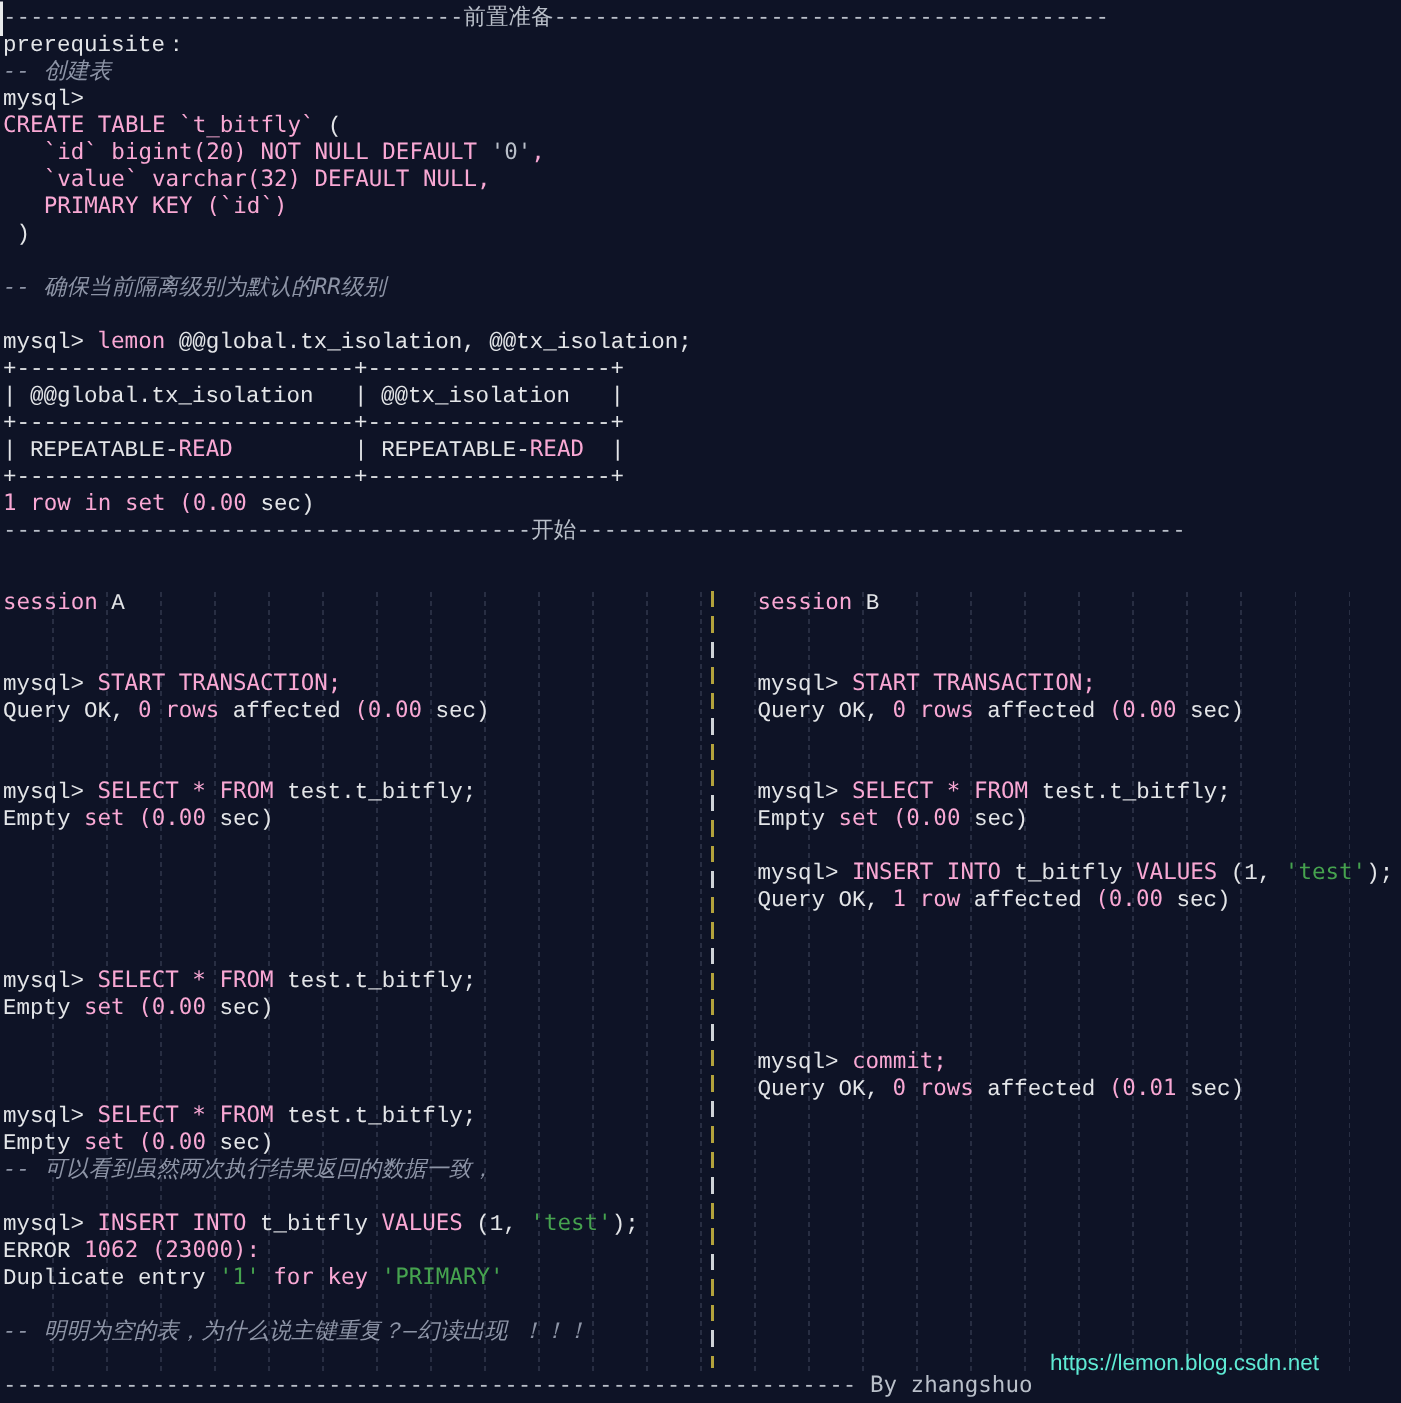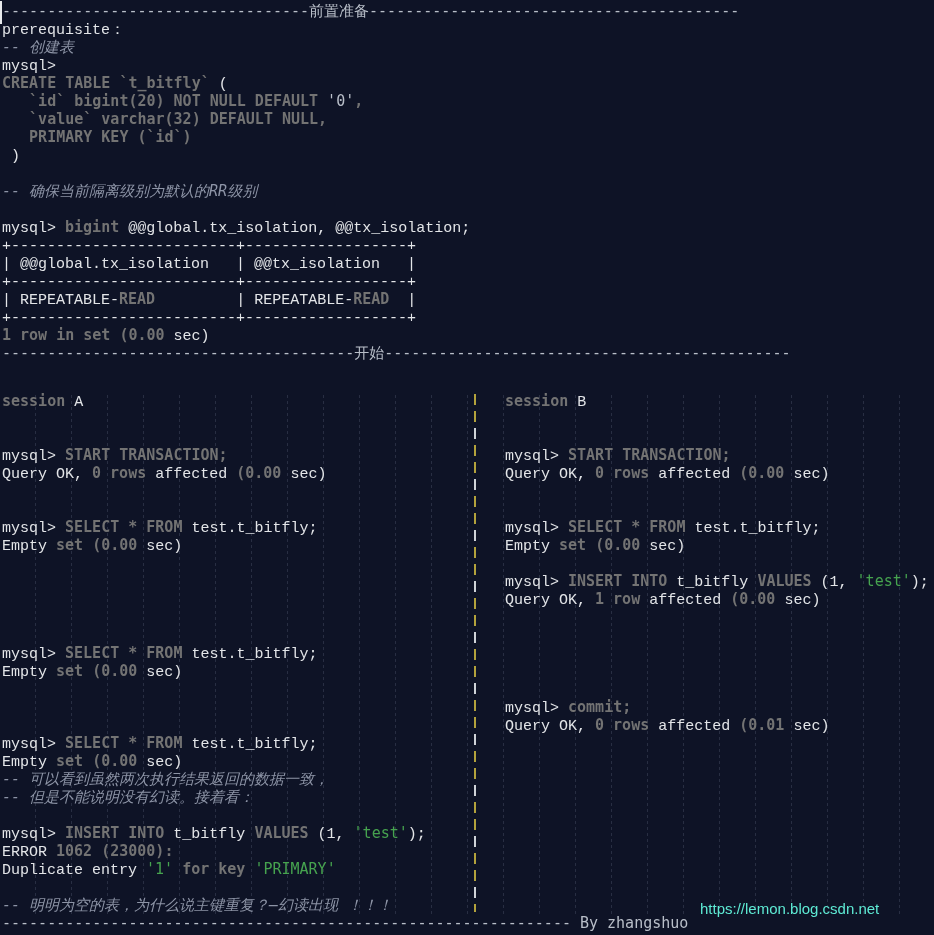--- a/index.html
+++ b/index.html
@@ -7,21 +7,21 @@
     width:934px;height:935px;overflow:hidden;position:relative;
     background:#0e1326;
     font-family:"DejaVu Sans Mono","Liberation Mono",monospace;
   }
   .col{position:absolute;}
   .line{
     height:18px;white-space:pre;
     font:15px/18px "DejaVu Sans Mono","Liberation Mono",monospace;
   }
   .c-w{color:#e3e5e8;font-family:Liberation Mono, monospace;}
-  .c-y{color:#737373;font-weight:bold;}
+  .c-y{color:#f9a8d4;}
   .c-g{color:#46a34f;text-align:center;}
   .c-c{color:#8d94a6;font-style:italic;}
   .c-d{color:#b9bfc9;}
   #guides{
     position:absolute;left:0;top:392px;width:934px;height:522px;
     background-image:
       repeating-linear-gradient(180deg,#0e1326 0 3px,transparent 3px 6px),
       repeating-linear-gradient(90deg,transparent 0 35px,rgba(175,185,215,0.16) 35px 36px);
   }
   #top-section{left:2px;top:2px;}
@@ -53,21 +53,21 @@
     <div class="line"><span class="seg c-c">-- 创建表</span></div>
     <div class="line"><span class="seg c-w">mysql&gt;</span></div>
     <div class="line"><span class="seg c-y">CREATE TABLE `t_bitfly`</span><span class="seg c-w"> (</span></div>
     <div class="line"><span class="seg c-y">   `id` bigint(20) NOT NULL DEFAULT </span><span class="seg c-d">'0'</span><span class="seg c-y">,</span></div>
     <div class="line"><span class="seg c-y">   `value` varchar(32) DEFAULT NULL,</span></div>
     <div class="line"><span class="seg c-y">   PRIMARY KEY (`id`)</span></div>
     <div class="line"><span class="seg c-w"> )</span></div>
     <div class="line"></div>
     <div class="line"><span class="seg c-c">-- 确保当前隔离级别为默认的RR级别</span></div>
     <div class="line"></div>
-    <div class="line"><span class="seg c-w">mysql&gt; </span><span class="seg c-y">bigint</span><span class="seg c-w"> @@global.tx_isolation, @@tx_isolation;</span></div>
+    <div class="line"><span class="seg c-w">mysql&gt; </span><span class="seg c-y">lemon</span><span class="seg c-w"> @@global.tx_isolation, @@tx_isolation;</span></div>
     <div class="line"><span class="seg c-w">+-------------------------+------------------+</span></div>
     <div class="line"><span class="seg c-w">| @@global.tx_isolation   | @@tx_isolation   |</span></div>
     <div class="line"><span class="seg c-w">+-------------------------+------------------+</span></div>
     <div class="line"><span class="seg c-w">| REPEATABLE-</span><span class="seg c-y">READ</span><span class="seg c-w">         | REPEATABLE-</span><span class="seg c-y">READ</span><span class="seg c-w">  |</span></div>
     <div class="line"><span class="seg c-w">+-------------------------+------------------+</span></div>
     <div class="line"><span class="seg c-y">1 row in set (0.00 </span><span class="seg c-w">sec)</span></div>
     <div class="line"><span class="seg c-d">---------------------------------------开始---------------------------------------------</span></div>
   </div>
 <div id="session-left" class="col">
     <div class="line"><span class="seg c-y">session</span><span class="seg c-w"> A</span></div>
@@ -85,21 +85,20 @@
     <div class="line"></div>
     <div class="line"></div>
     <div class="line"><span class="seg c-w">mysql&gt; </span><span class="seg c-y">SELECT * FROM</span><span class="seg c-w"> test.t_bitfly;</span></div>
     <div class="line"><span class="seg c-w">Empty </span><span class="seg c-y">set (0.00 </span><span class="seg c-w">sec)</span></div>
     <div class="line"></div>
     <div class="line"></div>
     <div class="line"></div>
     <div class="line"><span class="seg c-w">mysql&gt; </span><span class="seg c-y">SELECT * FROM</span><span class="seg c-w"> test.t_bitfly;</span></div>
     <div class="line"><span class="seg c-w">Empty </span><span class="seg c-y">set (0.00 </span><span class="seg c-w">sec)</span></div>
     <div class="line"><span class="seg c-c">-- 可以看到虽然两次执行结果返回的数据一致，</span></div>
-    <div class="line"><span class="seg c-c">-- 但是不能说明没有幻读。接着看：</span></div>
     <div class="line"></div>
     <div class="line"><span class="seg c-w">mysql&gt; </span><span class="seg c-y">INSERT INTO</span><span class="seg c-w"> t_bitfly </span><span class="seg c-y">VALUES</span><span class="seg c-w"> (1, </span><span class="seg c-g">'test'</span><span class="seg c-w">);</span></div>
     <div class="line"><span class="seg c-w">ERROR </span><span class="seg c-y">1062 (23000):</span></div>
     <div class="line"><span class="seg c-w">Duplicate entry </span><span class="seg c-g">'1'</span><span class="seg c-y"> for key </span><span class="seg c-g">'PRIMARY'</span></div>
     <div class="line"></div>
     <div class="line"><span class="seg c-c">-- 明明为空的表，为什么说主键重复？—幻读出现 ！！！</span></div>
   </div>
 <div id="session-right" class="col">
     <div class="line"><span class="seg c-y">session</span><span class="seg c-w"> B</span></div>
     <div class="line"></div>

